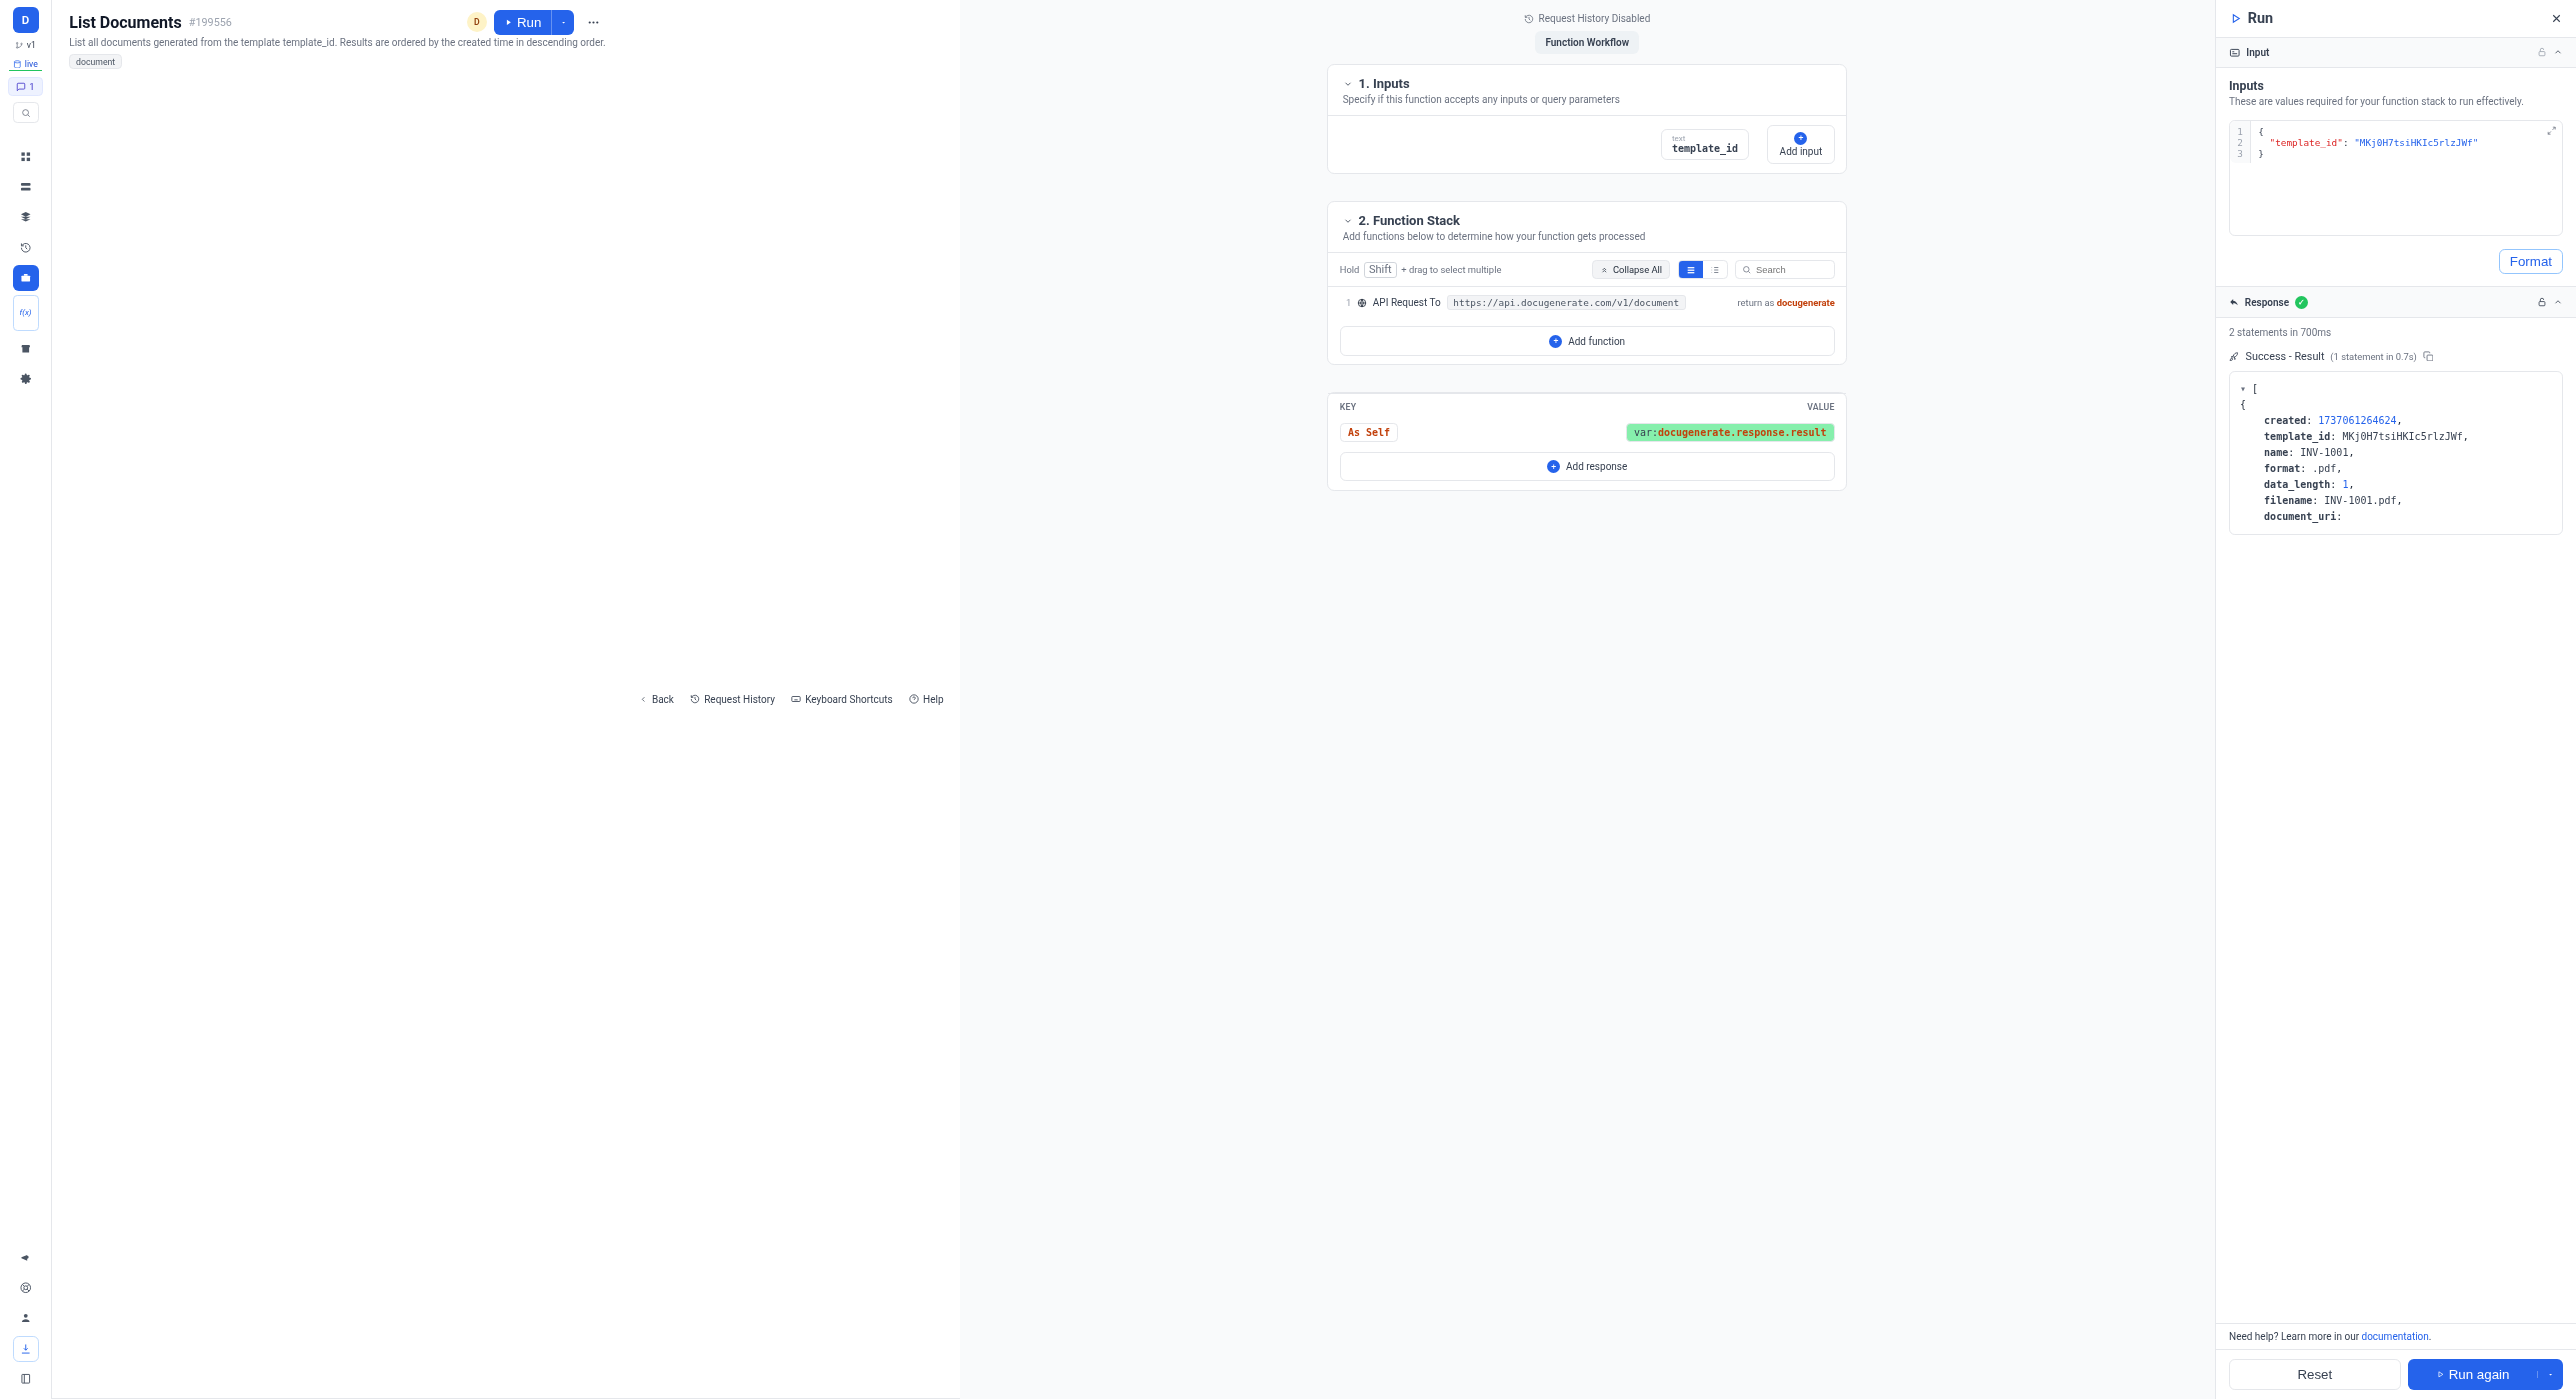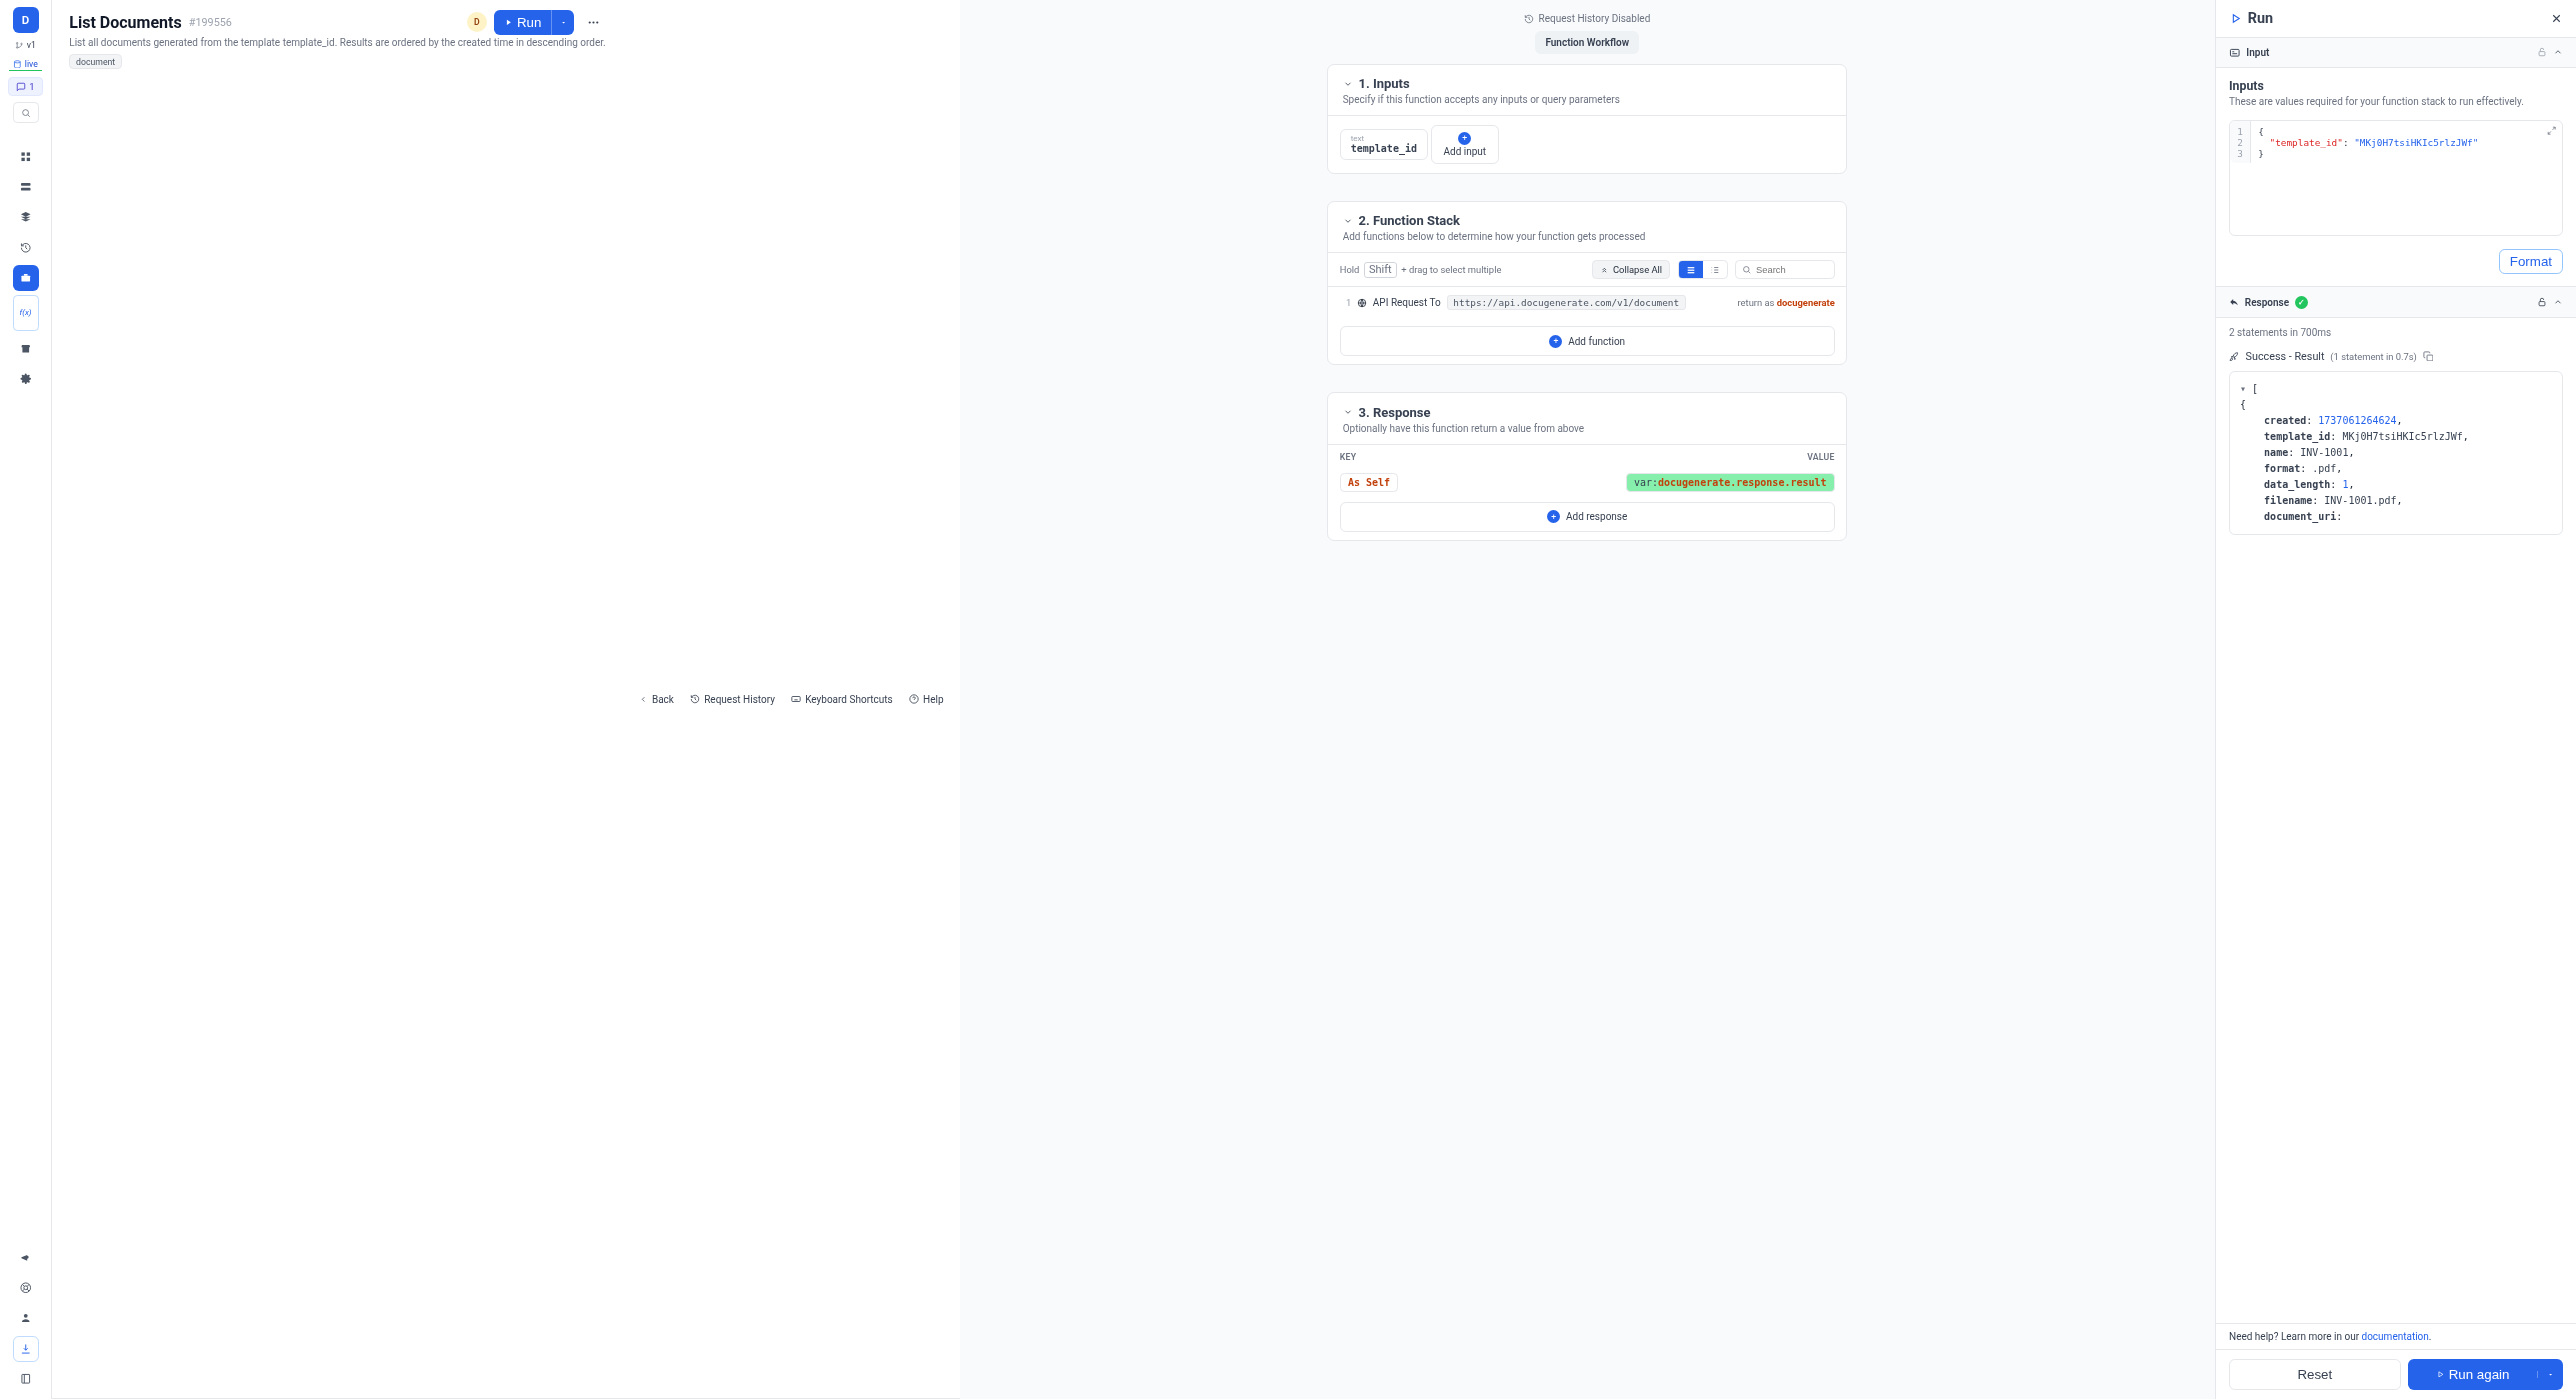--- a/index.html
+++ b/index.html
@@ -41,21 +41,21 @@
 .crumb-bar .crumb { display:flex; align-items:center; gap:4.3px; cursor:pointer; font-size:10px; }
 
 
 .canvas { flex:1; overflow:auto; background:#f9fafb; padding:13px 0 17.3px; display:flex; flex-direction:column; align-items:center; }
 .history-disabled { display:flex; align-items:center; gap:4.3px; color:#6b7280; font-size:10px; margin-bottom:7.2px; }
 .workflow-pill { background:#eef2f5; padding:5.8px 10px; border-radius:5.8px; font-weight:600; color:#374151; font-size:10px; margin-bottom:10px; }
 .card { width: 520px; background:#fff; border:0.7px solid #e5e7eb; border-radius:7.2px; margin-bottom:27px; }
 .card-header { padding:11.5px 14.4px 10px; }
 .card-header .sec-title { display:flex; align-items:center; gap:5.8px; font-size:13px; font-weight:700; color:#374151; }
 .card-header .sec-sub { color:#6b7280; font-size:10px; margin-top:2.9px; }
-.card-sub { border-top:0.7px solid #e5e7eb; padding:8.7px 11.5px; display:flex; align-items:center; gap:3px; }
+.card-sub { border-top:0.7px solid #e5e7eb; padding:8.7px 11.5px; display:flex; align-items:center; gap:18px;justify-content:flex-end; }
 .input-chip { border:0.7px solid #e5e7eb; border-radius:5.8px; padding:4.3px 10px; min-width:65px; }
 .input-chip .t { font-size:8px; color:#9ca3af; }
 .input-chip .v { font-family: ui-monospace, Menlo, monospace; font-size:10px; color:#374151; font-weight:600; }
 .add-input { border:0.7px solid #e5e7eb; border-radius:5.8px; padding:5.8px 11.5px; text-align:center; cursor:pointer; display:flex; flex-direction:column; align-items:center; gap:1.4px; color:#374151; }
 .add-input .plus { width:13px; height:13px; background:#2563eb; color:#fff; border-radius:50%; display:flex; align-items:center; justify-content:center; font-size:8.7px; }
 
 .stack-toolbar { border-top:0.7px solid #e5e7eb; padding:7.2px 11.5px; display:flex; align-items:center; gap:7.2px; flex-wrap:nowrap; }
 .hold-hint { font-size:9.4px; color:#6b7280; display:flex; align-items:center; gap:4.3px; }
 .kbd { border:0.7px solid #d1d5db; border-radius:2.9px; padding:0.7px 4.3px; font-size:11px; background:#fff; }
 .stack-toolbar .spacer { flex:1; }
@@ -399,29 +399,20 @@
           <div class="spacer"></div>
           <span class="ret"><span>return as </span><b>docugenerate</b></span>
         </div>
         <div class="add-fn">
           <div class="plus">+</div>
           <span>Add function</span>
         </div>
       </div>
 
       <div class="card">
-        <div class="card-header">
-          <div class="sec-title">
-            <svg width="10" height="10" viewBox="0 0 24 24" fill="none" stroke="currentColor" stroke-width="2">
-                <path d="M6 9l6 6 6-6"></path>
-              </svg>
-            <span>3. Response</span>
-          </div>
-          <div class="sec-sub">Optionally have this function return a value from above</div>
-        </div>
         <div class="resp-head-row">
           <span>KEY</span>
           <span>VALUE</span>
         </div>
         <div class="resp-row">
           <span class="as-self">As Self</span>
           <span class="resp-val"><span class="k">var:</span><span class="v2">docugenerate.response.result</span></span>
         </div>
         <div class="add-fn" style="margin-top:0">
           <div class="plus">+</div>

